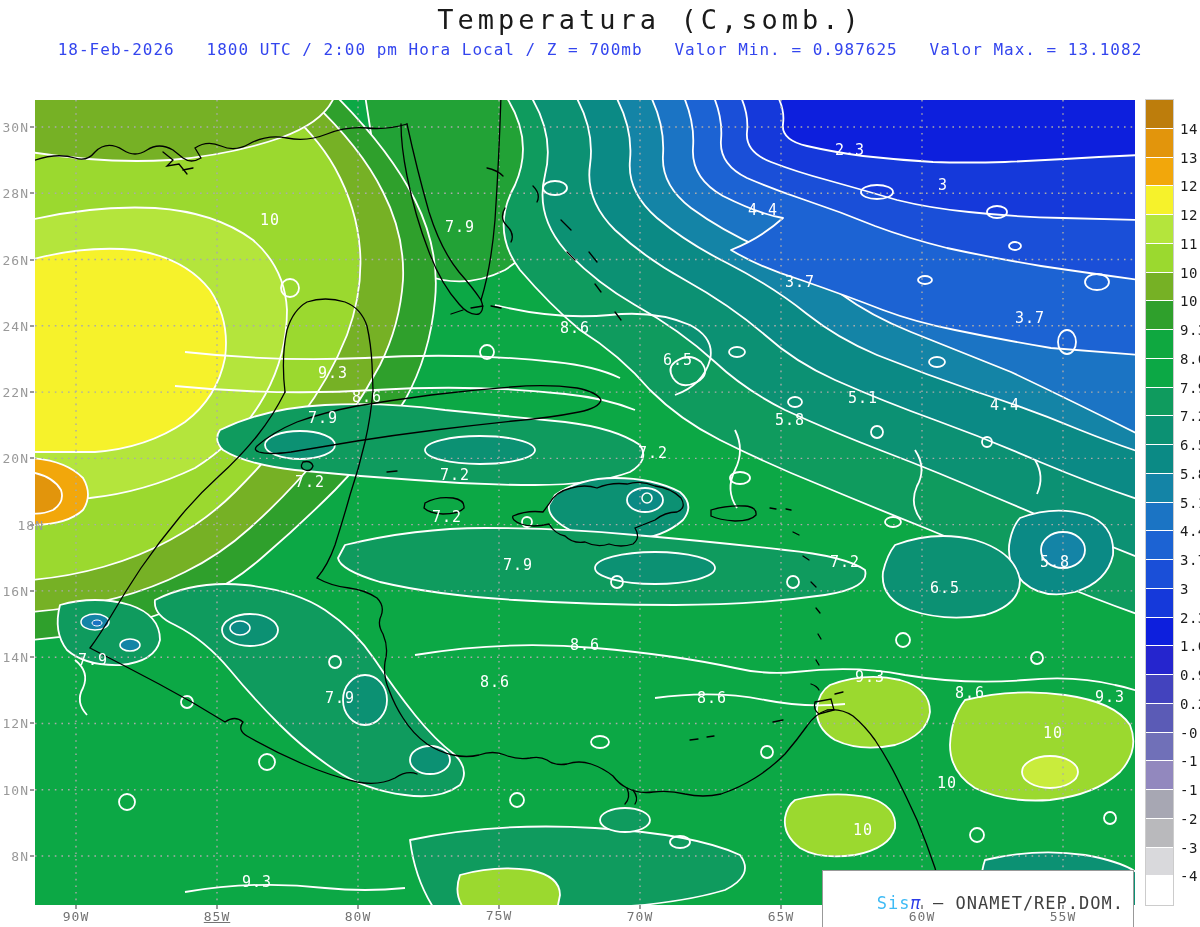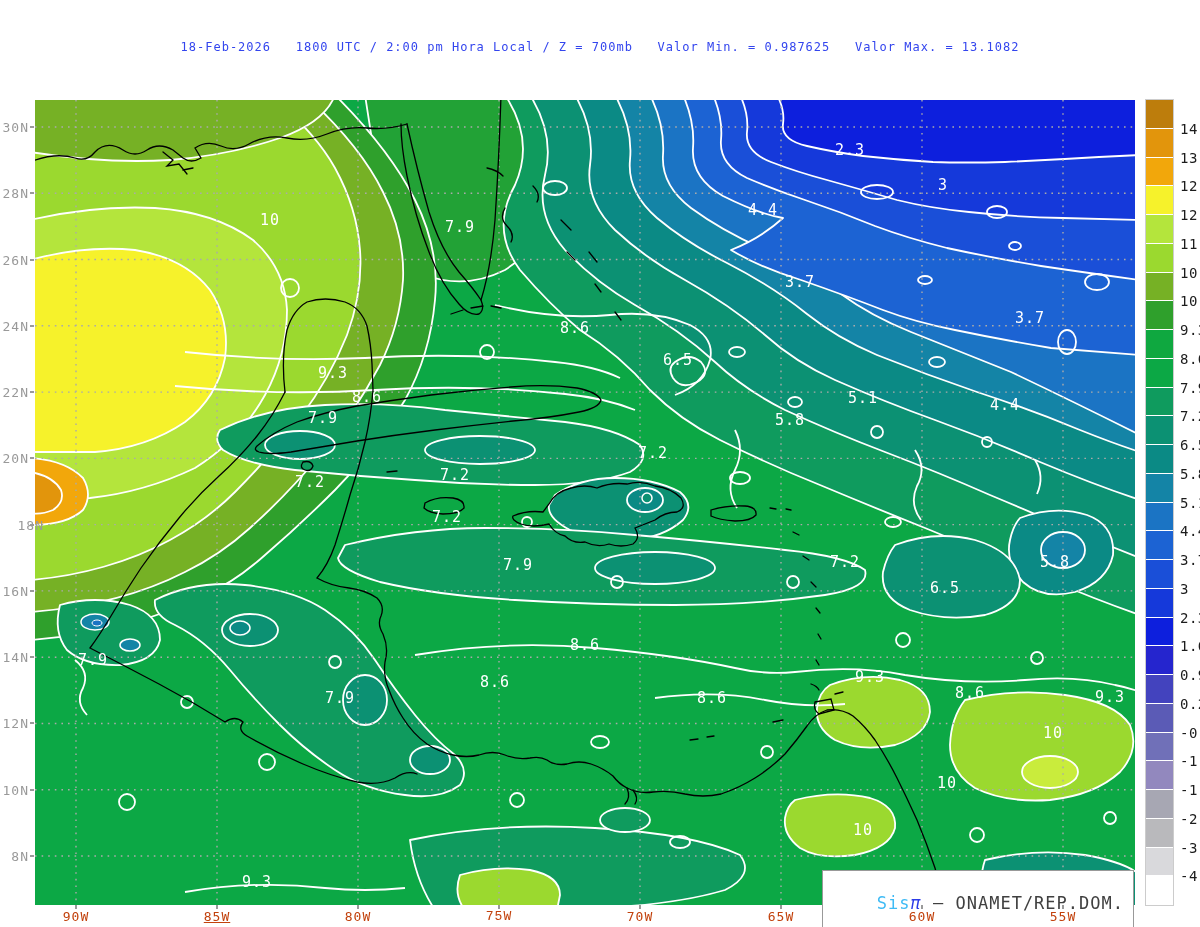--- a/index.html
+++ b/index.html
@@ -1,45 +1,46 @@
 <!DOCTYPE html>
 <html><head>
 <meta charset="utf-8">
 <style>
   html,body{margin:0;padding:0;background:#fff}
   #wrap{position:relative;width:1200px;height:927px;background:#fff;overflow:hidden;
         font-family:"DejaVu Sans Mono","Liberation Mono",monospace}
   .title{position:absolute;top:4px;left:100px;width:1100px;text-align:center;
          font-size:27px;letter-spacing:4px;color:#1a1a1a;white-space:pre}
   .sub1{position:absolute;top:40px;left:0;width:1200px;text-align:center;
-        font-size:12px;letter-spacing:1px;white-space:pre}
+        font-size:16px;letter-spacing:1px;white-space:pre}
   .sub2{position:absolute;top:63px;left:0;width:1200px;text-align:center;
         font-size:16px;letter-spacing:0;white-space:pre}
   #mapbox{position:absolute;left:35px;top:100px;width:1100px;height:805px}
   #mapsvg{display:block}
   .clabel{position:absolute;transform:translate(-50%,-50%);color:#fff;
           font-size:15px;letter-spacing:1px;white-space:nowrap}
   .latlab{position:absolute;color:#999;font-size:13px;letter-spacing:1px;
           transform:translate(-100%,-50%);white-space:nowrap}
-  .lonlab{position:absolute;color:#c2410c;font-size:13px;letter-spacing:1px;
+  .lonlab{position:absolute;color:#737373;font-size:13px;letter-spacing:1px;
           transform:translate(-50%,0);white-space:nowrap}
   .tick{position:absolute;background:#9a9a9a}
   #colorbar{position:absolute;left:1146px;top:100px;width:27px;height:805px;outline:1px solid #ccc}
   .cbblock{width:27px;box-sizing:border-box;border-bottom:1.5px solid #fff}
   .cbblock:last-child{border-bottom:none}
   .cblabel{position:absolute;left:1180px;transform:translateY(-50%);
            font-size:14px;color:#1c1c1c;letter-spacing:.5px;white-space:nowrap}
   #credit{position:absolute;right:66px;top:870px;background:#fff;border:1px solid #999;
           padding:2px 9px 3px;font-size:17px;letter-spacing:1px;white-space:pre}
 </style>
 </head>
 <body>
 
 <div id="wrap">
 
+  <div class="title">Temperatura (C,somb.)</div>
   <div class="sub1" style="color: rgb(51, 69, 238);">18-Feb-2026   1800 UTC / 2:00 pm Hora Local / Z = 700mb   Valor Min. = 0.987625   Valor Max. = 13.1082</div>
 
   <div id="mapbox">
     <svg id="mapsvg" width="1100" height="805" viewBox="0 0 1100 805">
       <g id="field" stroke-linejoin="round">
         <rect x="0" y="0" width="1100" height="805" fill="#0CA845" stroke="none"></rect>
 
         <path d="M330,-5 L560,-5 Q560,40 540,90 Q515,140 470,170 Q430,190 390,175 Q360,160 350,120 Q340,60 330,-5 Z" fill="#22A236" stroke="#fff" stroke-width="1.8"></path>
 
         <path d="M300,-5 L-5,-5 L-5,540 C60,535 120,520 170,495 Q200,482 230,455 Q265,425 300,390 Q340,350 370,300 Q395,255 400,200 Q405,150 380,100 Q355,50 300,-5 Z" fill="#2FA02C" stroke="#fff" stroke-width="1.8"></path>

